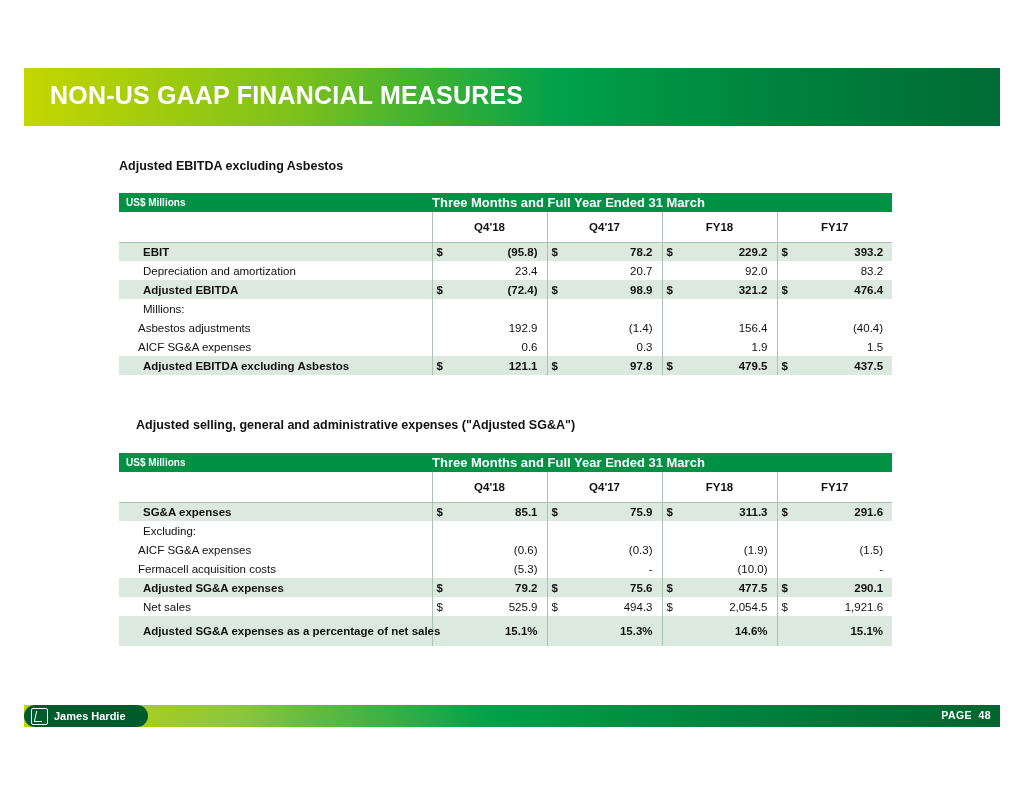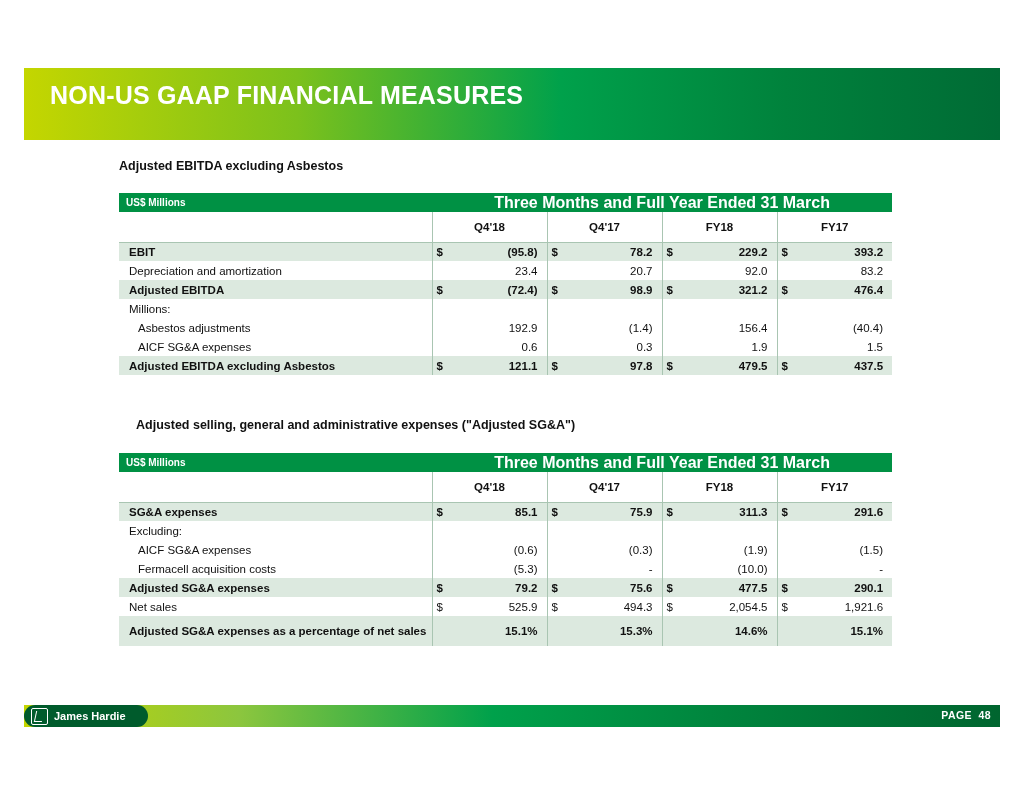--- a/index.html
+++ b/index.html
@@ -21,21 +21,21 @@
     height: 791px;
     background: #ffffff;
   }
 
   
   .title-bar {
     position: absolute;
     left: 24px;
     top: 68px;
     width: 976px;
-    height: 72px;
+    height: 58px;
     background: linear-gradient(90deg, #c4d600 0%, #7cc11c 28%, #00a14b 55%, #00823c 78%, #006b35 100%);
   }
   .title-bar .title-text {
     position: absolute;
     left: 26px;
     top: 13px;
     font-size: 25px;
     font-weight: bold;
     color: #ffffff;
     letter-spacing: 0.2px;
@@ -75,23 +75,23 @@
 
   
   .hdr-row { background: #009144; color: #ffffff; height: 19px; }
   .hdr-row .hdr-left {
     text-align: left;
     font-weight: bold;
     font-size: 10px;
     padding-left: 7px;
   }
   .hdr-row .hdr-center {
-    text-align: center;
-    font-weight: bold;
-    font-size: 16px;
+    text-align: left;
+    font-weight: bold;
+    font-size: 13px;
   }
 
   
   .per-row { height: 30px; background: #ffffff; }
   .per-row .per-blank {
     border-bottom: 1px solid #a9c5b2;
   }
   .per-row .per-cell {
     text-align: center;
     font-weight: bold;
@@ -101,21 +101,21 @@
   }
 
   
   .fin-table tbody tr { height: 19px; }
   .fin-table tbody tr.tall { height: 30px; }
   .row-shaded { background: #dce9df; }
   .row-plain  { background: #ffffff; }
 
   td.lbl {
     text-align: left;
-    padding-left: 10px;
+    padding-left: 24px;
     white-space: nowrap;
   }
   td.lbl.indent { padding-left: 19px; }
   td.lbl.b { font-weight: bold; }
   td.cur {
     text-align: left;
     padding-left: 4px;
     font-weight: inherit;
   }
   td.num {

